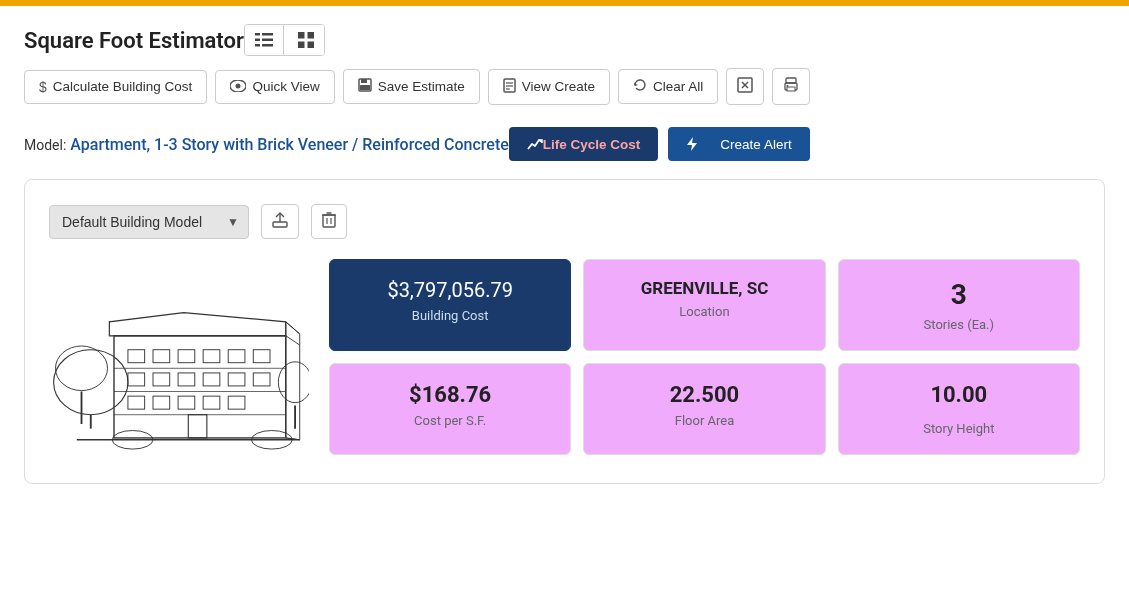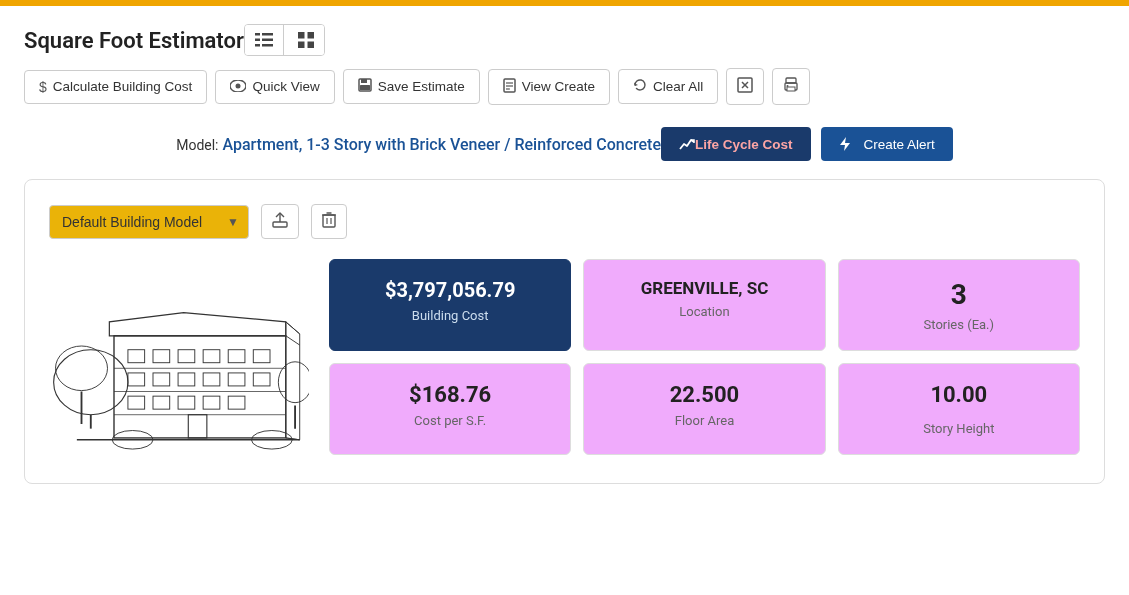--- a/index.html
+++ b/index.html
@@ -82,21 +82,21 @@
       border: 1px solid #ccc;
       border-radius: 4px;
       background: #fff;
       cursor: pointer;
       color: #555;
       font-size: 15px;
     }
     .model-bar {
       display: flex;
       align-items: center;
-      justify-content: center;
+      justify-content: flex-start;
       padding: 6px 24px 18px;
     }
     .model-label {
       font-size: 14px;
       color: #333;
     }
     .model-name {
       color: #1a5296;
       font-weight: 500;
     }
@@ -112,21 +112,21 @@
       color: #fca5a5;
       border: none;
       border-radius: 4px;
       cursor: pointer;
       font-size: 13.5px;
       font-weight: 700;
     }
     .btn-create-alert {
       display: flex;
       align-items: center;
-      gap: 13px;
+      gap: 22px;
       padding: 9px 18px;
       background: #1a5296;
       color: #fff;
       border: none;
       border-radius: 4px;
       cursor: pointer;
       font-size: 13.5px;
       font-weight: 500;
     }
     .card-area {
@@ -145,21 +145,21 @@
     .model-select-wrap {
       position: relative;
       display: inline-block;
     }
     .model-select {
       appearance: none;
       padding: 8px 36px 8px 12px;
       border: 1px solid #ccc;
       border-radius: 4px;
       font-size: 14px;
-      background: #eab308;
+      background: #e5e5e5;
       cursor: pointer;
       min-width: 200px;
       color: #333;
     }
     .select-chevron {
       position: absolute;
       right: 10px;
       top: 50%;
       transform: translateY(-50%);
       pointer-events: none;
@@ -203,21 +203,21 @@
       padding: 18px 14px;
       text-align: center;
       background: #f0abfc;
     }
     .metric-card.highlighted {
       background: #1a3a6b;
       border-color: #1a3a6b;
     }
     .metric-value {
       font-size: 20px;
-      font-weight: 700;
+      font-weight: 400;
       color: #222;
       margin-bottom: 6px;
     }
     .metric-card.highlighted .metric-value {
       color: #fff;
       font-size: 20px;
     }
     .metric-label {
       font-size: 13px;
       color: #666;

